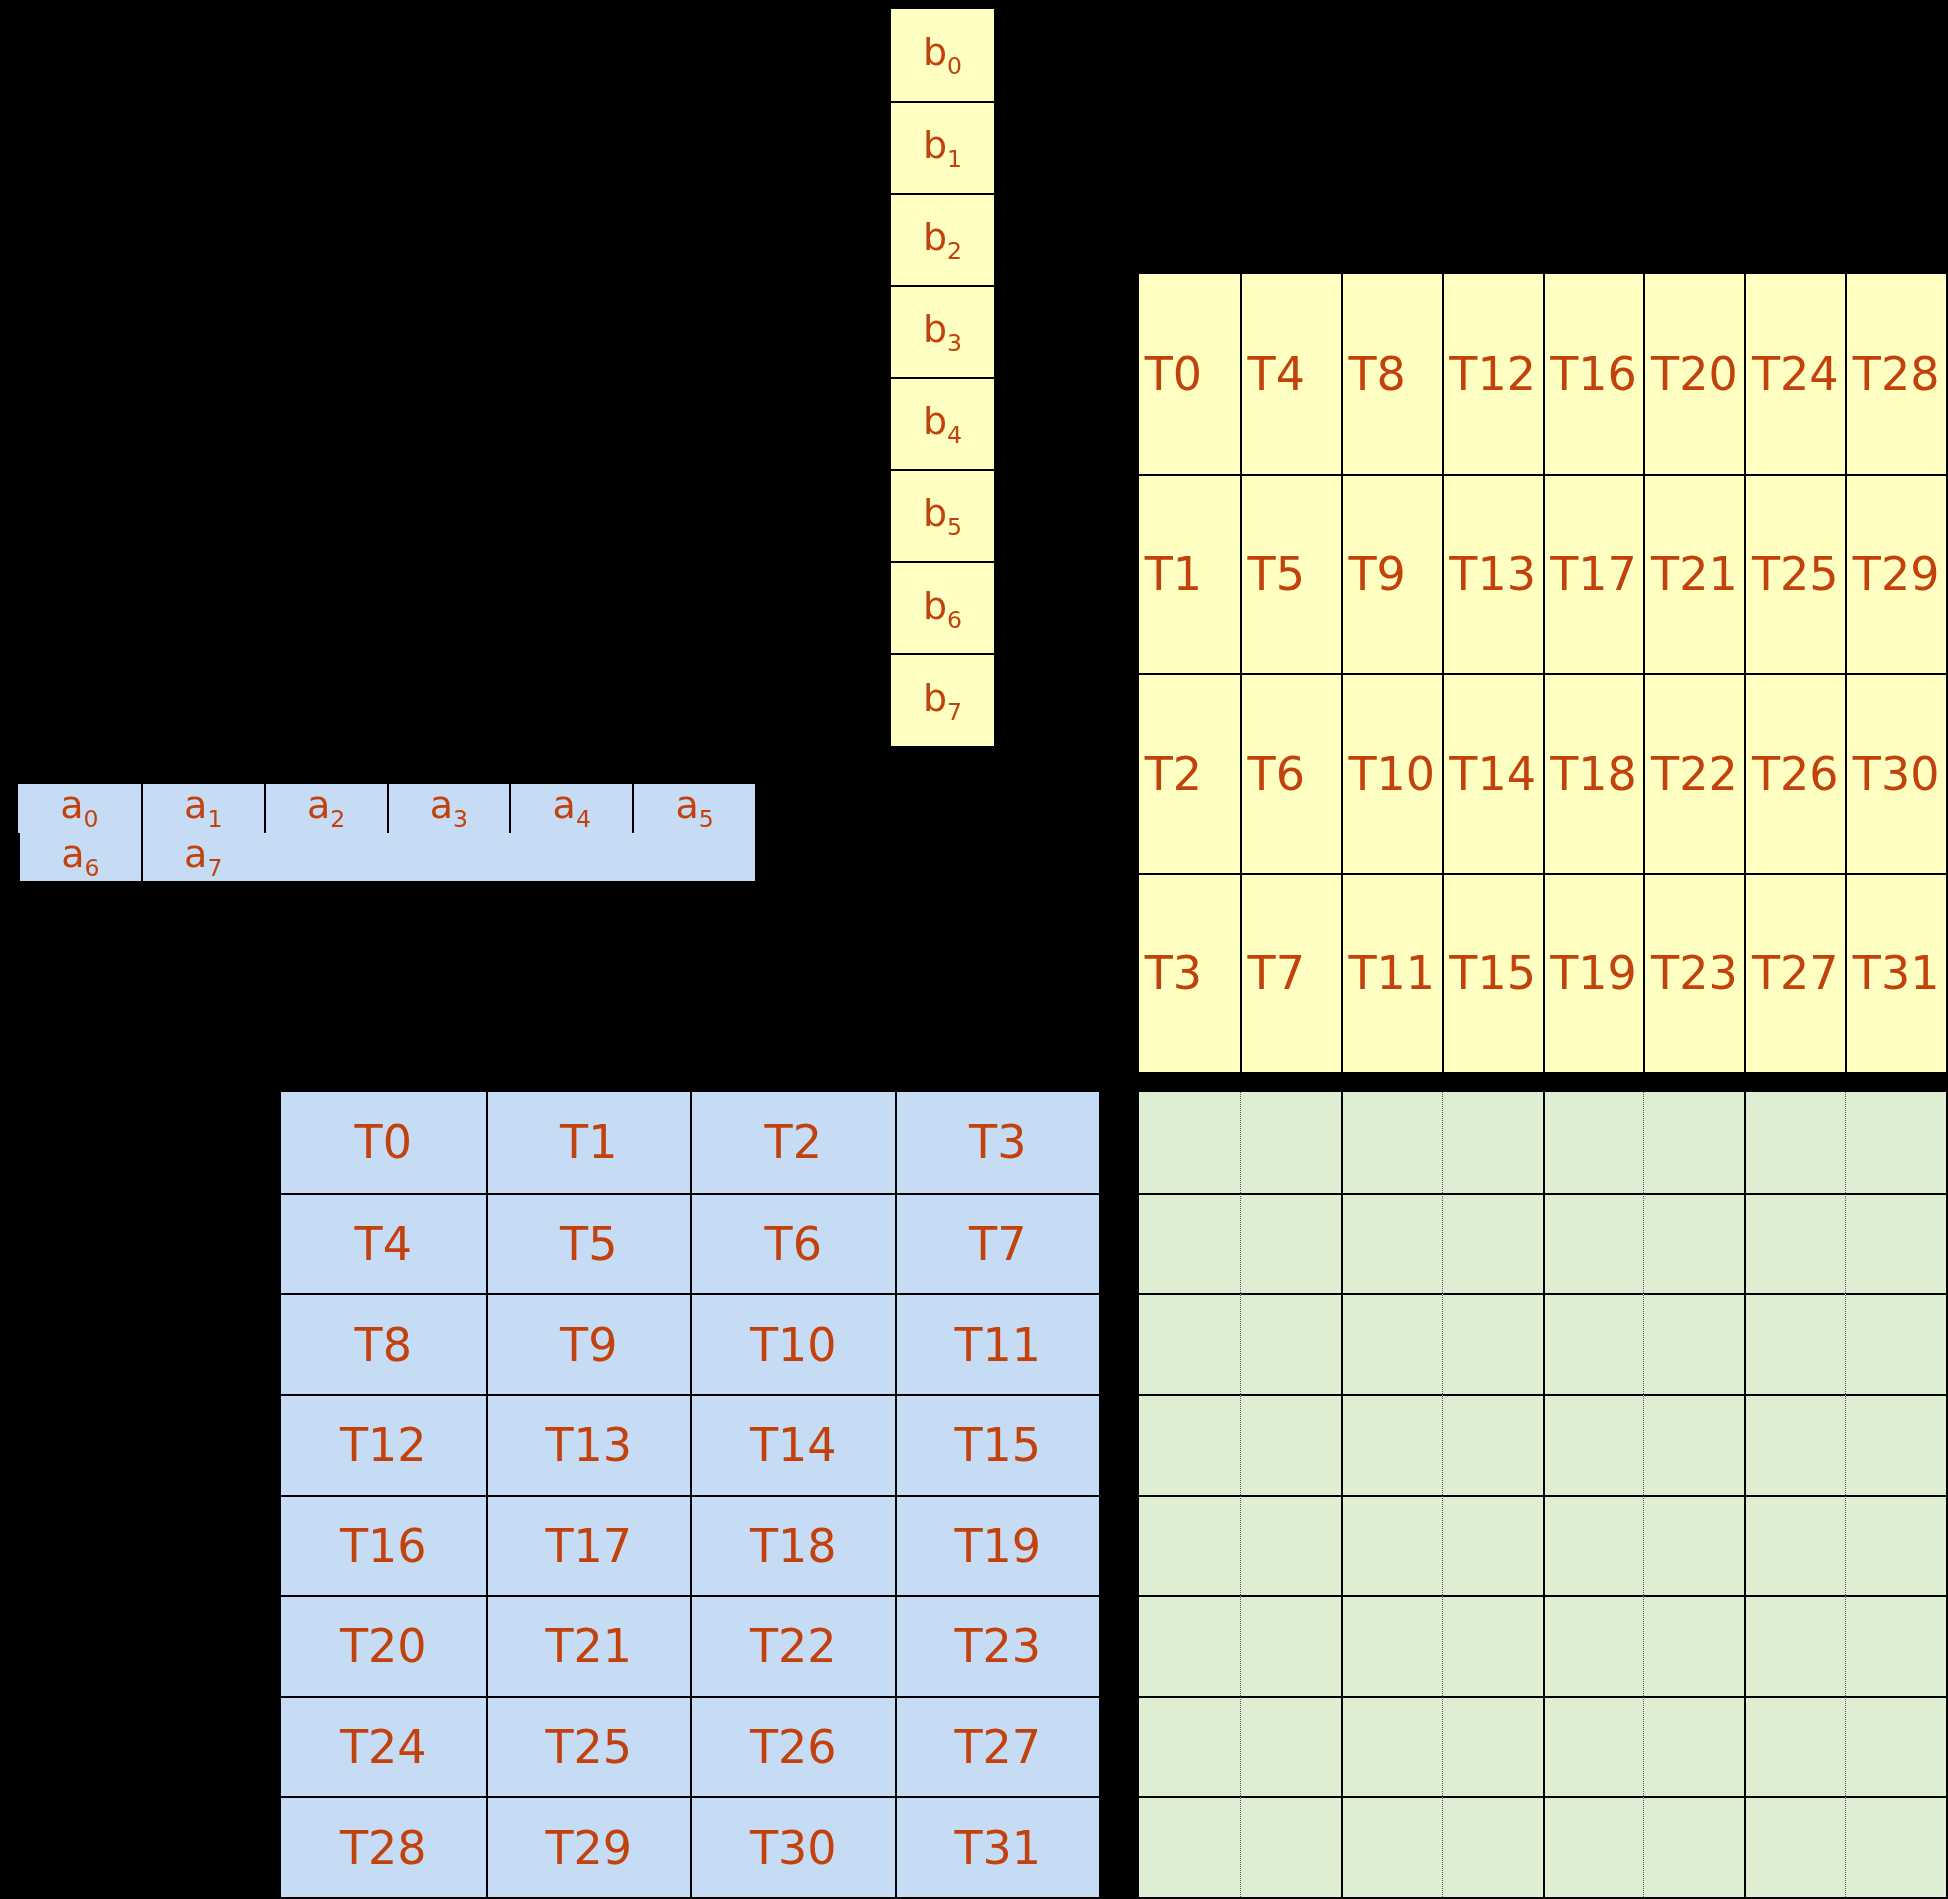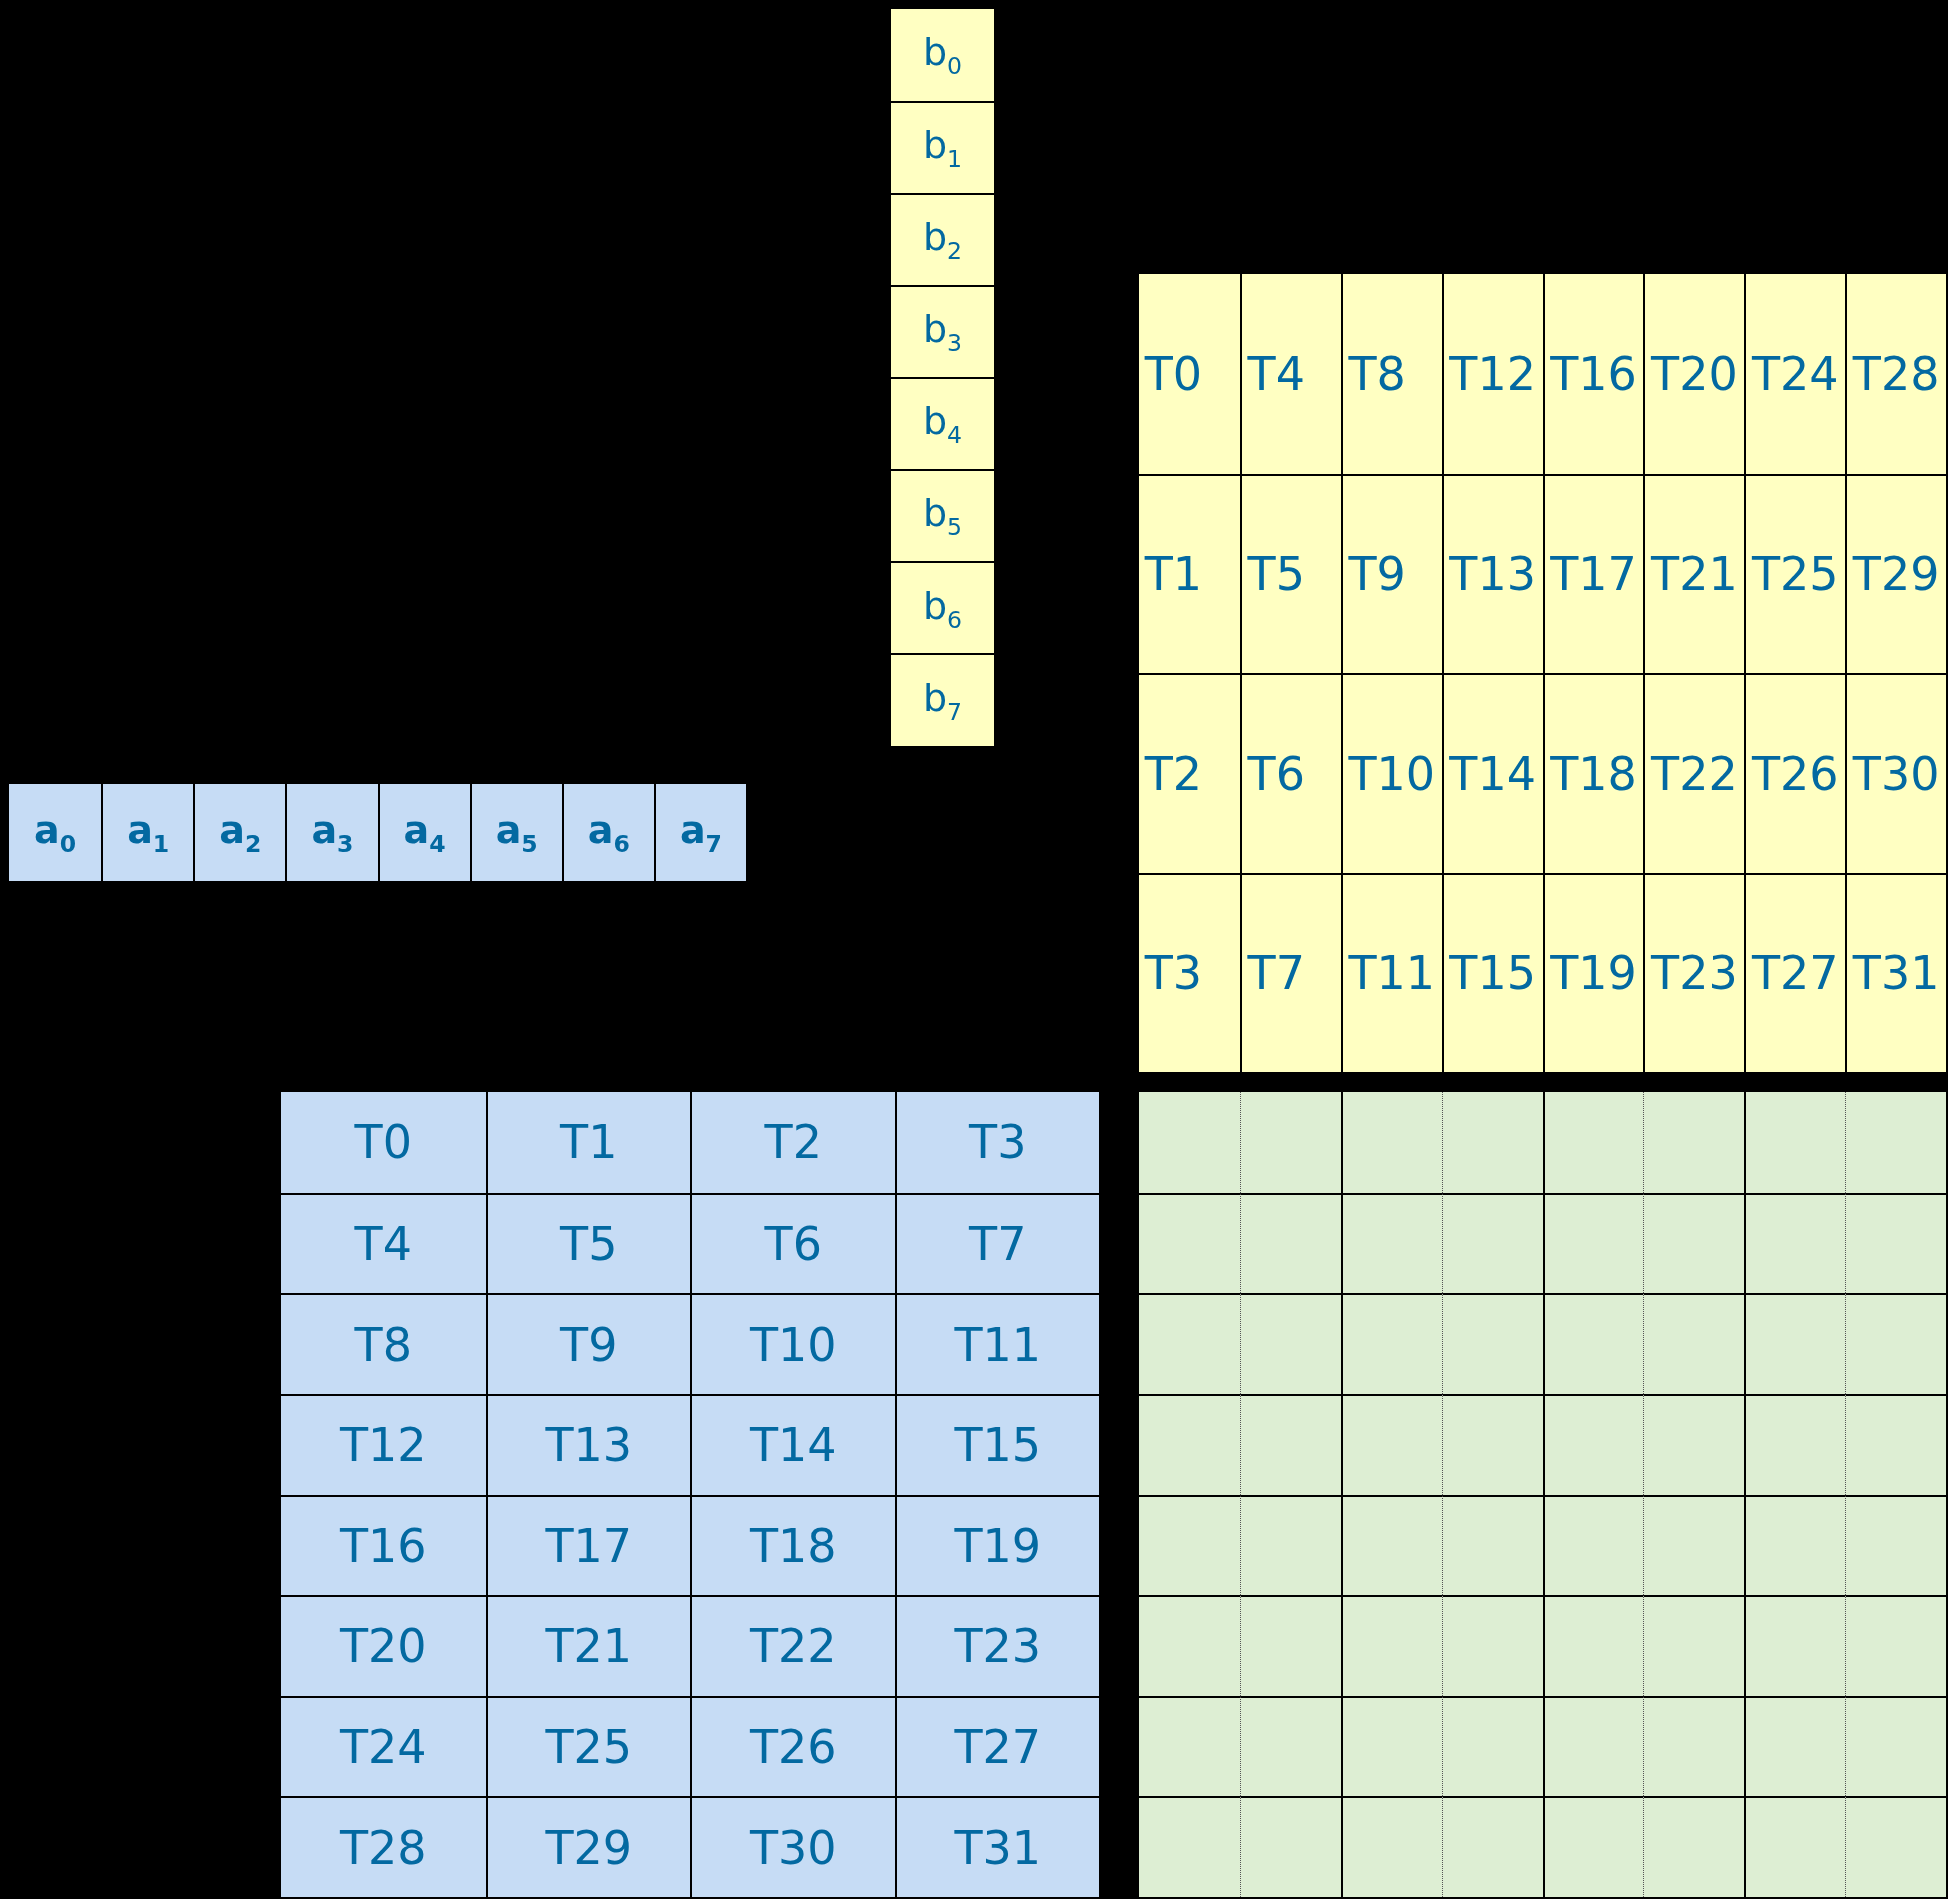--- a/index.html
+++ b/index.html
@@ -6,43 +6,42 @@
     margin: 0;
     padding: 0;
     background: #000000;
   }
   #canvas {
     position: relative;
     width: 1948px;
     height: 1899px;
     background: var(--background, #000000);
     font-family: "DejaVu Sans", "Liberation Sans", sans-serif;
-    color: #0369a1;
+    color: #c2410c;
     overflow: hidden;
   }
   .panel {
     position: absolute;
     box-sizing: border-box;
     border: 2.5px solid var(--border, #000000);
     display: grid;
   }
   
   .b-vector {
     left: 889px; top: 6.5px;
     width: 107px; height: 741px;
     grid-template-rows: repeat(8, 1fr);
     background: var(--yellow-fill, #ffffc2);
   }
   
   .a-vector {
-    left: 7px; top: 782px;
+    left: 16px; top: 782px;
     width: 741px; height: 101px;
-    grid-template-columns: repeat(8, 1fr);
+    grid-template-columns: repeat(6, 1fr);
     background: var(--blue-fill, #c6dcf5);
-    font-weight: bold;
   }
   
   .b-thread-grid {
     left: 1137px; top: 272px;
     width: 811px; height: 802px;
     grid-template-columns: repeat(8, 1fr);
     grid-template-rows: repeat(4, 1fr);
     background: var(--yellow-fill, #ffffc2);
   }
   

